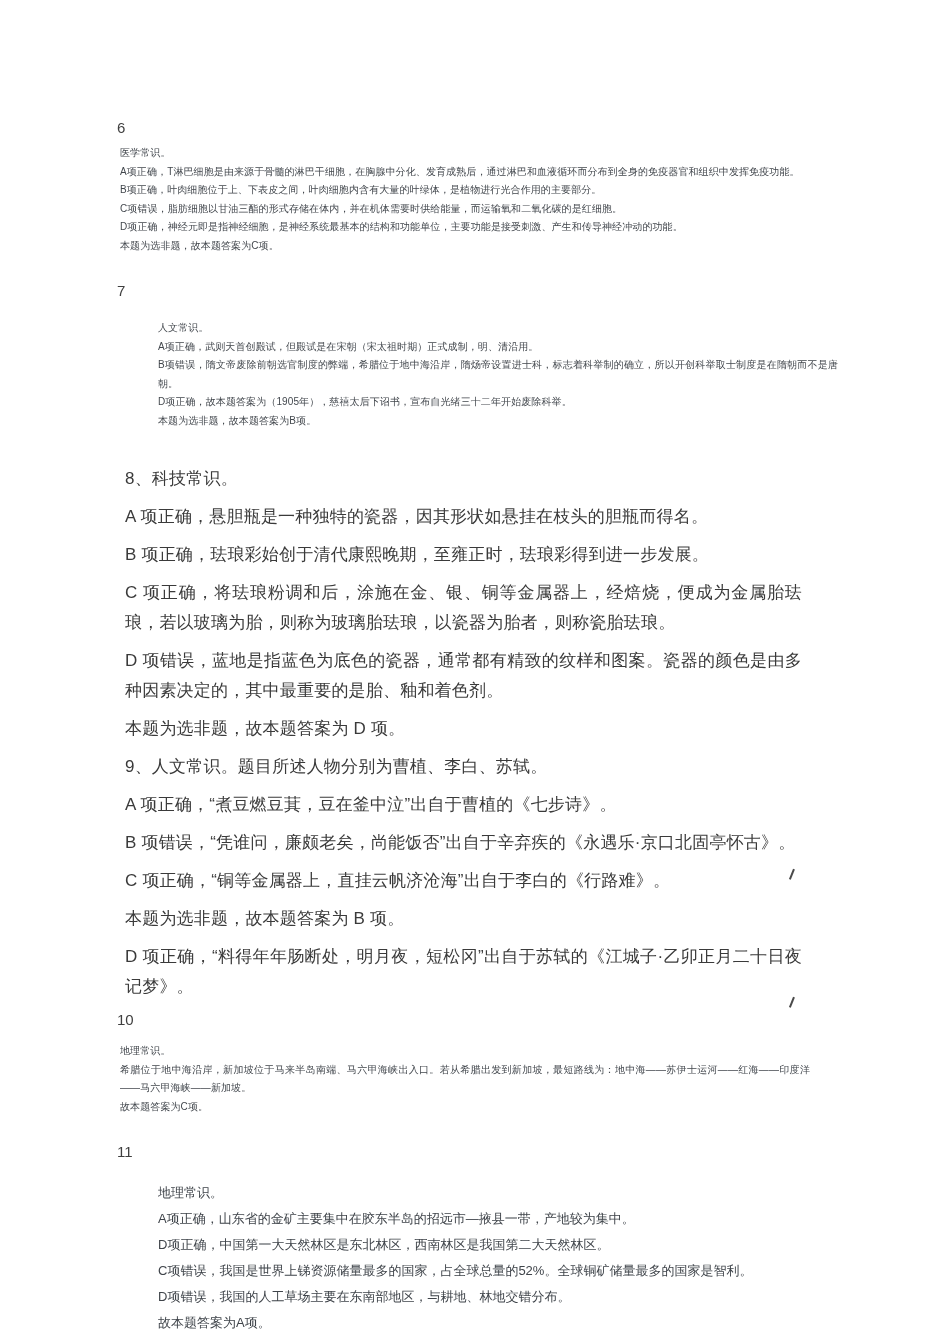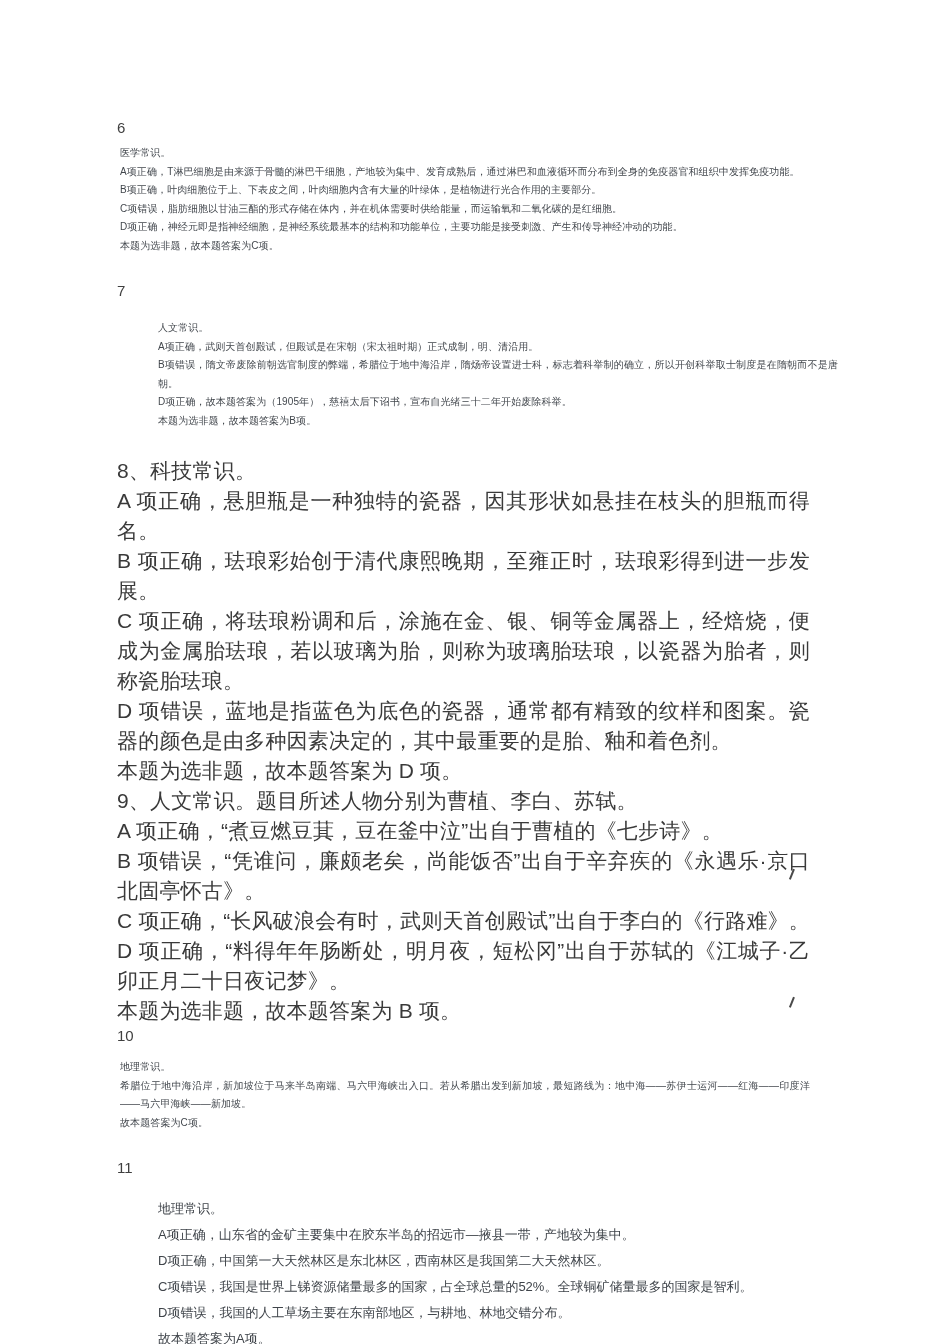--- a/index.html
+++ b/index.html
@@ -57,22 +57,22 @@
     padding-right: 112px;
   }
   
   .block-small.full p {
     padding-left: 120px;
     padding-right: 140px;
   }
 
   
   .block-large p {
-    margin: 0;
-    font-size: 21px;
+    margin: 8px;
+    font-size: 17px;
     line-height: 30px;
     color: #3a3a3a;
     padding-left: 117px;
     padding-right: 140px;
     text-align: justify;
     letter-spacing: 0.2px;
     font-family: "Liberation Sans", "DejaVu Sans", sans-serif;
   }
 
   
@@ -117,21 +117,21 @@
 <div class="page">
   <div class="content">
 
     <div style="height:118px"></div>
 
     <div>
       <div class="sec-num">6</div>
       <div class="spacer-xs"></div>
       <div class="block-small">
         <p>医学常识。</p>
-        <p>A项正确，T淋巴细胞是由来源于骨髓的淋巴干细胞，产地较为集中、发育成熟后，通过淋巴和血液循环而分布到全身的免疫器官和组织中发挥免疫功能。</p>
+        <p>A项正确，T淋巴细胞是由来源于骨髓的淋巴干细胞，在胸腺中分化、发育成熟后，通过淋巴和血液循环而分布到全身的免疫器官和组织中发挥免疫功能。</p>
         <p>B项正确，叶肉细胞位于上、下表皮之间，叶肉细胞内含有大量的叶绿体，是植物进行光合作用的主要部分。</p>
         <p>C项错误，脂肪细胞以甘油三酯的形式存储在体内，并在机体需要时供给能量，而运输氧和二氧化碳的是红细胞。</p>
         <p>D项正确，神经元即是指神经细胞，是神经系统最基本的结构和功能单位，主要功能是接受刺激、产生和传导神经冲动的功能。</p>
         <p>本题为选非题，故本题答案为C项。</p>
       </div>
     </div>
 
     <div class="spacer-l"></div>
 
     <div>
@@ -154,23 +154,23 @@
       <p>B 项正确，珐琅彩始创于清代康熙晚期，至雍正时，珐琅彩得到进一步发展。</p>
       <p>C 项正确，将珐琅粉调和后，涂施在金、银、铜等金属器上，经焙烧，便成为金属胎珐琅，若以玻璃为胎，则称为玻璃胎珐琅，以瓷器为胎者，则称瓷胎珐琅。</p>
       <p>D 项错误，蓝地是指蓝色为底色的瓷器，通常都有精致的纹样和图案。瓷器的颜色是由多种因素决定的，其中最重要的是胎、釉和着色剂。</p>
       <p>本题为选非题，故本题答案为 D 项。</p>
     </div>
 
     <div class="block-large">
       <p>9、人文常识。题目所述人物分别为曹植、李白、苏轼。</p>
       <p>A 项正确，“煮豆燃豆萁，豆在釜中泣”出自于曹植的《七步诗》。</p>
       <p>B 项错误，“凭谁问，廉颇老矣，尚能饭否”出自于辛弃疾的《永遇乐·京口北固亭怀古》。</p>
-      <p>C 项正确，“长风破浪会有时，武则天首创殿试”出自于李白的《行路难》。</p>
+      <p>C 项正确，“铜等金属器上，直挂云帆济沧海”出自于李白的《行路难》。</p>
+      <p>本题为选非题，故本题答案为 B 项。</p>
       <p>D 项正确，“料得年年肠断处，明月夜，短松冈”出自于苏轼的《江城子·乙卯正月二十日夜记梦》。</p>
-      <p>本题为选非题，故本题答案为 B 项。</p>
     </div>
 
     <div>
       <div class="sec-num">10</div>
       <div class="spacer-s"></div>
       <div class="block-small full">
         <p>地理常识。</p>
         <p>希腊位于地中海沿岸，新加坡位于马来半岛南端、马六甲海峡出入口。若从希腊出发到新加坡，最短路线为：地中海——苏伊士运河——红海——印度洋——马六甲海峡——新加坡。</p>
         <p>故本题答案为C项。</p>
       </div>

